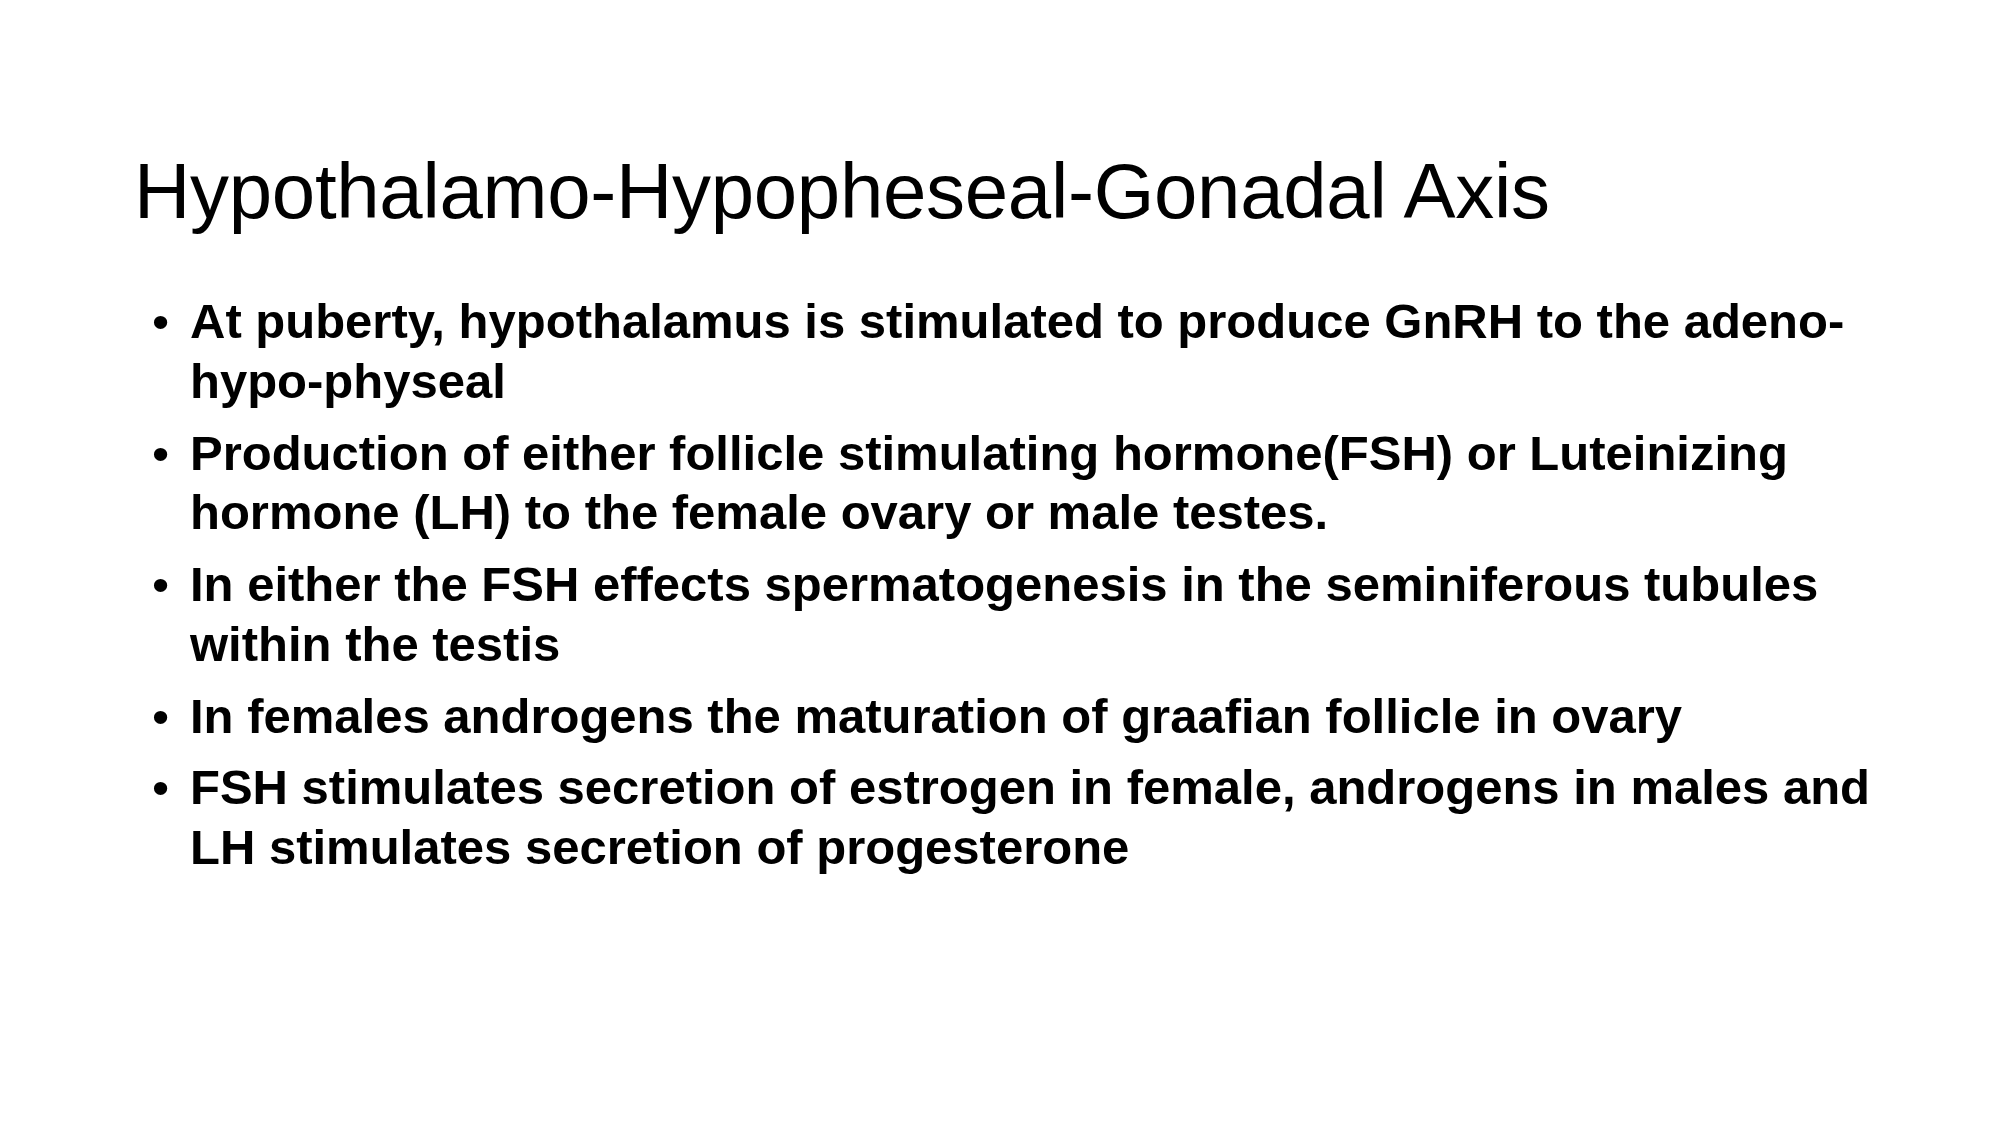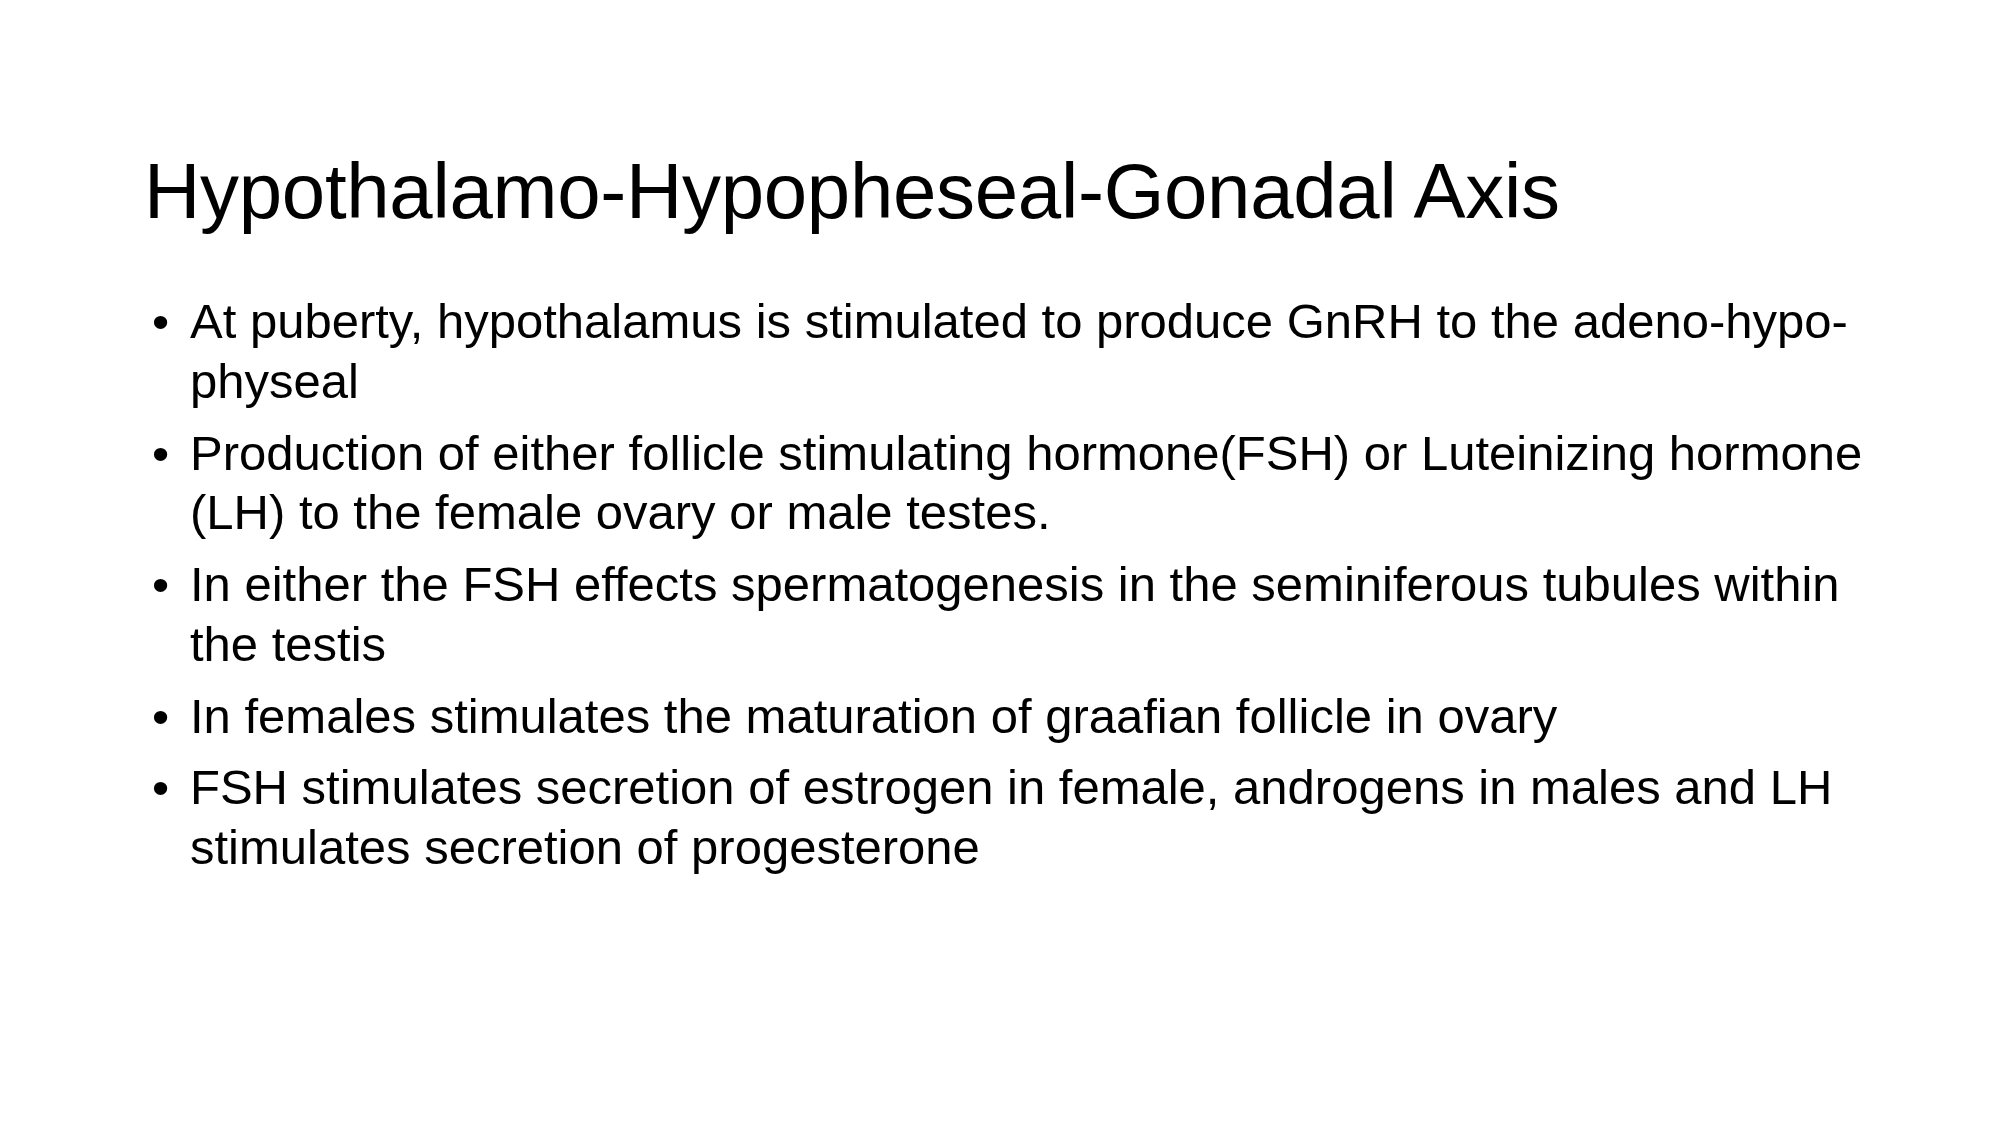--- a/index.html
+++ b/index.html
@@ -16,21 +16,21 @@
   }
   .slide {
     position: relative;
     width: 2000px;
     height: 1125px;
     background: #ffffff;
     box-sizing: border-box;
   }
   .slide-title {
     position: absolute;
-    left: 144px;
+    left: 134px;
     top: 96px;
     width: 1720px;
     font-size: 78px;
     font-weight: 400;
     line-height: 1.12;
     letter-spacing: -0.3px;
     color: #000000;
     white-space: nowrap;
   }
   .body-block {
@@ -59,20 +59,21 @@
   .bullet-marker {
     position: absolute;
     left: 2px;
     top: 0;
     font-size: 49px;
     line-height: 1.22;
     color: #000000;
   }
   .bullet-text {
     display: block;
+    font-weight: bold;
   }
 </style>
 </head>
 <body>
 
 <div class="slide">
 
   <h1 class="slide-title">Hypothalamo-Hypopheseal-Gonadal Axis</h1>
 
   <div class="body-block">
@@ -88,21 +89,21 @@
         <span class="bullet-text">Production of either follicle stimulating hormone(FSH) or Luteinizing hormone (LH) to the female ovary or male testes.</span>
       </li>
 
       <li class="bullet-item">
         <span class="bullet-marker">•</span>
         <span class="bullet-text">In either the FSH effects spermatogenesis in the seminiferous tubules within the testis</span>
       </li>
 
       <li class="bullet-item">
         <span class="bullet-marker">•</span>
-        <span class="bullet-text">In females stimulates the maturation of graafian follicle in ovary</span>
+        <span class="bullet-text">In females androgens the maturation of graafian follicle in ovary</span>
       </li>
 
       <li class="bullet-item">
         <span class="bullet-marker">•</span>
         <span class="bullet-text">FSH stimulates secretion of estrogen in female, androgens in males and LH stimulates secretion of progesterone</span>
       </li>
 
     </ul>
   </div>
 

